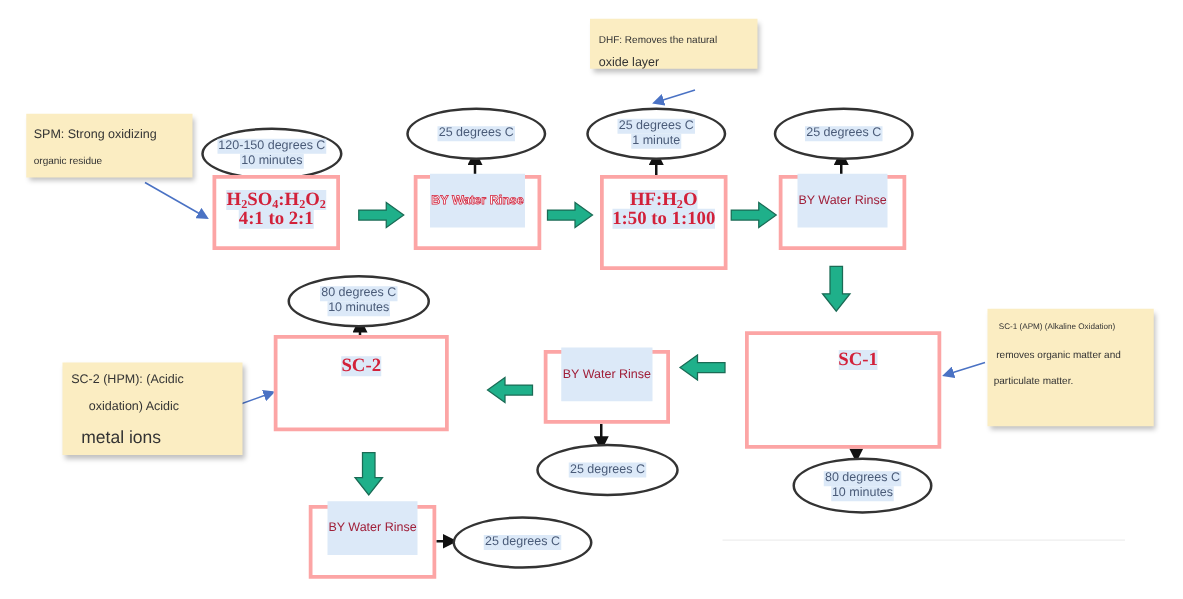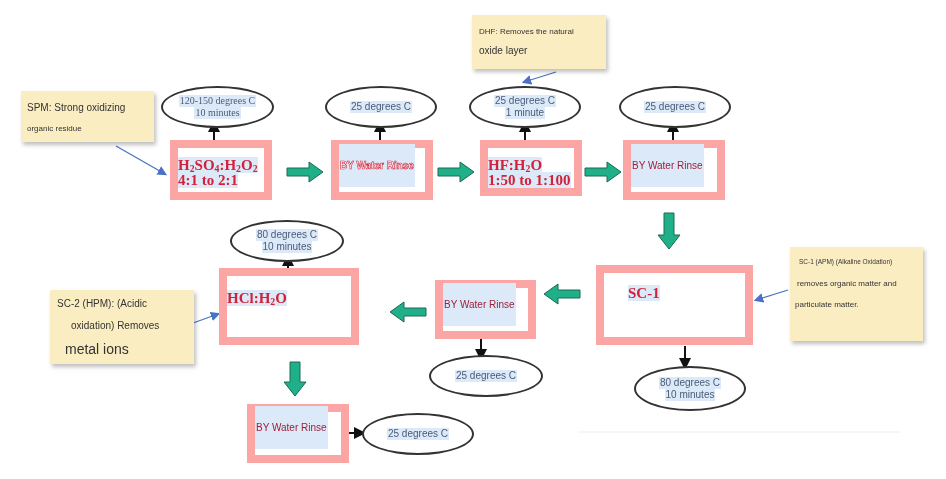--- a/index.html
+++ b/index.html
@@ -1,18 +1,18 @@
 <!DOCTYPE html>
 <html><head>
 <meta charset="utf-8">
 <style>
   html,body{margin:0;padding:0;background:#ffffff;}
   body{width:946px;height:479px;position:relative;overflow:hidden;font-family:"Liberation Sans",sans-serif;}
   #canvas{position:absolute;left:0;top:0;width:946px;height:479px;}
-  .box{position:absolute;border:8px solid #fca5a5;background:#fff;box-sizing:border-box;text-align:left;}
+  .box{position:absolute;border:3px solid #fca5a5;background:#fff;box-sizing:border-box;text-align:center;}
   .chem{font-family:"Liberation Serif",serif;font-weight:bold;color:#d2213a;font-size:15px;line-height:15px;}
   .chem .hl{background:#dce9f8;}
   .rinse{font-family:"Liberation Sans",sans-serif;font-size:10px;color:#a0203a;}
   .rinse .hl{background:#dce9f8;padding:16px 1px;}
   .rinse-pad{display:block;margin:3px auto 0;width:40px;height:12px;background:#e6effa;}
   .ellipse{position:absolute;border:2px solid #333;border-radius:50%;background:#fff;box-sizing:border-box;display:flex;flex-direction:column;align-items:center;justify-content:center;}
   .ellipse span{font-size:10px;color:#4a5b78;background:#dce9f8;line-height:12px;padding:0 1px;}
   .note{position:absolute;background:#fbedc2;box-shadow:2px 3px 4px rgba(0,0,0,0.25);color:#333;}
   sub{font-size:0.65em;vertical-align:-0.25em;line-height:0;}
 </style>
@@ -52,38 +52,38 @@
   <line x1="182" y1="327" x2="218" y2="314" stroke="#4a72c4" stroke-width="1.2" marker-end="url(#blu)"></line>
 
   <line x1="578" y1="432" x2="900" y2="432" stroke="#eeeeee" stroke-width="1"></line>
 </svg>
 
 <div class="note" style="left:21px;top:91px;width:133px;height:51px;">
   <div style="position:absolute;left:6px;top:11px;font-size:10px;">SPM: Strong oxidizing</div>
   <div style="position:absolute;left:6px;top:33px;font-size:8px;">organic residue</div>
 </div>
 
-<div class="note" style="left:472px;top:15px;width:134px;height:54px;">
+<div class="note" style="left:472px;top:15px;width:134px;height:40px;">
   <div style="position:absolute;left:7px;top:12px;font-size:8px;">DHF: Removes the natural</div>
   <div style="position:absolute;left:7px;top:30px;font-size:10px;">oxide layer</div>
 </div>
 
 <div class="note" style="left:790px;top:247px;width:133px;height:94px;">
   <div style="position:absolute;left:9px;top:11px;font-size:6.5px;">SC-1 (APM)  (Alkaline Oxidation)</div>
   <div style="position:absolute;left:7px;top:32px;font-size:8px;">removes organic matter and</div>
   <div style="position:absolute;left:5px;top:53px;font-size:8px;">particulate matter.</div>
 </div>
 
 <div class="note" style="left:50px;top:290px;width:144px;height:74px;">
   <div style="position:absolute;left:7px;top:8px;font-size:10px;">SC-2 (HPM): (Acidic</div>
-  <div style="position:absolute;left:21px;top:30px;font-size:10px;">oxidation) Removes</div>
+  <div style="position:absolute;left:21px;top:30px;font-size:10px;">oxidation) Acidic</div>
   <div style="position:absolute;left:15px;top:51px;font-size:14px;">metal ions</div>
 </div>
 
-<div class="ellipse" style="left:161px;top:86px;width:113px;height:42px;font-family:Liberation Serif, serif;">
+<div class="ellipse" style="left:161px;top:102px;width:113px;height:42px;">
   <span>120-150 degrees C</span>
   <span>10 minutes</span>
 </div>
 <div class="ellipse" style="left:325px;top:86px;width:112px;height:42px;">
   <span>25 degrees C</span>
 </div>
 <div class="ellipse" style="left:469px;top:86px;width:112px;height:42px;">
   <span>25 degrees C</span>
   <span>1 minute</span>
 </div>
@@ -110,43 +110,41 @@
     <span class="hl"><span>H</span><sub>2</sub><span>SO</span><sub>4</sub><span>:H</span><sub>2</sub><span>O</span><sub>2</sub></span>
   </div>
   <div class="chem"><span class="hl">4:1 to 2:1</span></div>
 </div>
 
 <div class="box" style="left:331px;top:140px;width:102px;height:60px;padding-top:12px;">
   <div class="rinse" style="color:#fff;-webkit-text-stroke:0.6px #d2213a;font-weight:bold;"><span class="hl">BY Water Rinse</span></div>
   <span class="rinse-pad"></span>
 </div>
 
-<div class="box" style="left:480px;top:140px;width:102px;height:56px;padding-top:10px;">
+<div class="box" style="left:480px;top:140px;width:102px;height:76px;padding-top:10px;">
   <div class="chem">
     <span class="hl"><span>HF:H</span><sub>2</sub><span>O</span></span>
   </div>
   <div class="chem"><span class="hl">1:50 to 1:100</span></div>
 </div>
 
 <div class="box" style="left:623px;top:140px;width:102px;height:60px;padding-top:12px;">
   <div class="rinse"><span class="hl">BY Water Rinse</span></div>
   <span class="rinse-pad"></span>
 </div>
 
-<div class="box" style="left:596px;top:265px;width:157px;height:80px;padding-top:13px;padding-left:24px;">
+<div class="box" style="left:596px;top:265px;width:157px;height:94px;padding-top:13px;padding-left:24px;">
   <div class="chem"><span class="hl">SC-1</span></div>
 </div>
 
 <div class="box" style="left:435px;top:280px;width:101px;height:59px;padding-top:11px;">
   <div class="rinse"><span class="hl">BY Water Rinse</span></div>
   <span class="rinse-pad"></span>
 </div>
 
 <div class="box" style="left:219px;top:268px;width:140px;height:77px;padding-top:15px;">
-  <div class="chem">
-    <span class="hl"><span>HCl:H</span><sub>2</sub><span>O</span></span>
-  </div>
+  <div class="chem"><span class="hl">SC-2</span></div>
 </div>
 
 <div class="box" style="left:247px;top:404px;width:102px;height:59px;padding-top:10px;">
   <div class="rinse"><span class="hl">BY Water Rinse</span></div>
   <span class="rinse-pad"></span>
 </div>
 
 </body></html>

